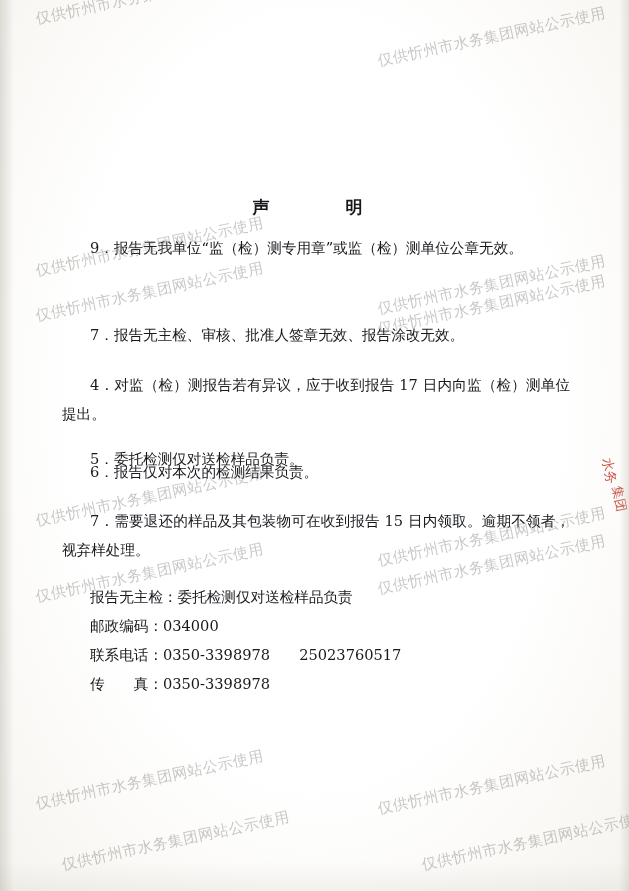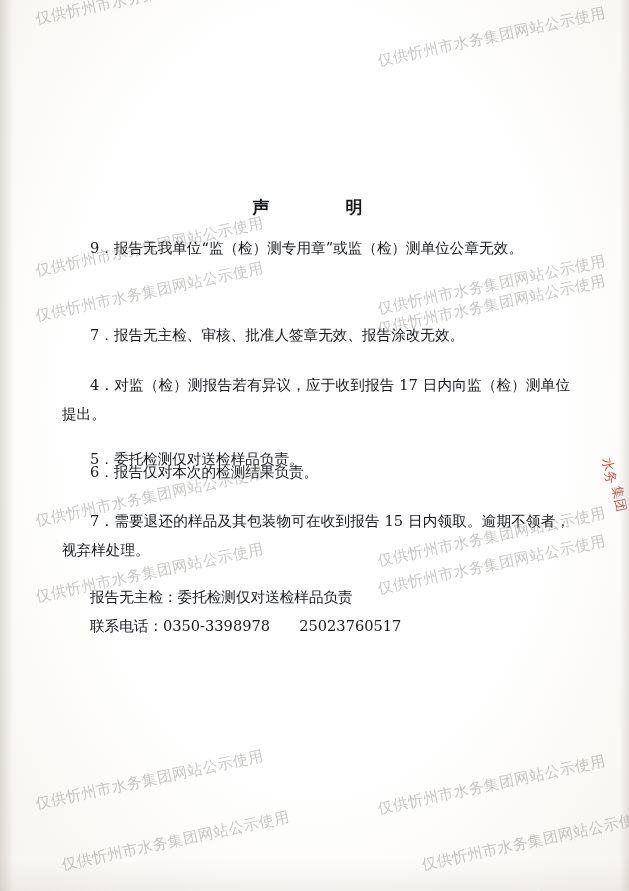--- a/index.html
+++ b/index.html
@@ -113,21 +113,23 @@
 
     <div class="clause" style="top:233px;">9．报告无我单位“监（检）测专用章”或监（检）测单位公章无效。</div>
     <div class="clause" style="top:320px;">7．报告无主检、审核、批准人签章无效、报告涂改无效。</div>
     <div class="clause" style="top:370px;">4．对监（检）测报告若有异议，应于收到报告 17 日内向监（检）测单位提出。</div>
     <div class="clause" style="top:432px;margin-top:12px;">5．委托检测仅对送检样品负责。</div>
     <div class="clause" style="top:457px;">6．报告仅对本次的检测结果负责。</div>
     <div class="clause" style="top:506px;">7．需要退还的样品及其包装物可在收到报告 15 日内领取。逾期不领者，视弃样处理。</div>
 
     <div class="contact-block" style="top:582px;">
       <div class="contact-line"><span>报告无主检：</span><span>委托检测仅对送检样品负责</span></div>
+      <div class="contact-line"><span>邮政编码：</span><span>034000</span></div>
       <div class="contact-line"><span>联系电话：</span><span>0350-3398978　　25023760517</span></div>
+      <div class="contact-line"><span>传　　真：</span><span>0350-3398978</span></div>
     </div>
 
   </div>
 
   <div id="watermarks">
       <div class="wm" style="left: 34px; top: 10px; transform: rotate(-12deg);">仅供忻州市水务集团网站公示使用</div>
       <div class="wm" style="left: 376px; top: 52px; transform: rotate(-12deg);">仅供忻州市水务集团网站公示使用</div>
       <div class="wm" style="left: 34px; top: 262px; transform: rotate(-12deg);">仅供忻州市水务集团网站公示使用</div>
       <div class="wm" style="left: 376px; top: 300px; transform: rotate(-12deg);">仅供忻州市水务集团网站公示使用</div>
       <div class="wm" style="left: 34px; top: 307px; transform: rotate(-12deg);">仅供忻州市水务集团网站公示使用</div>

